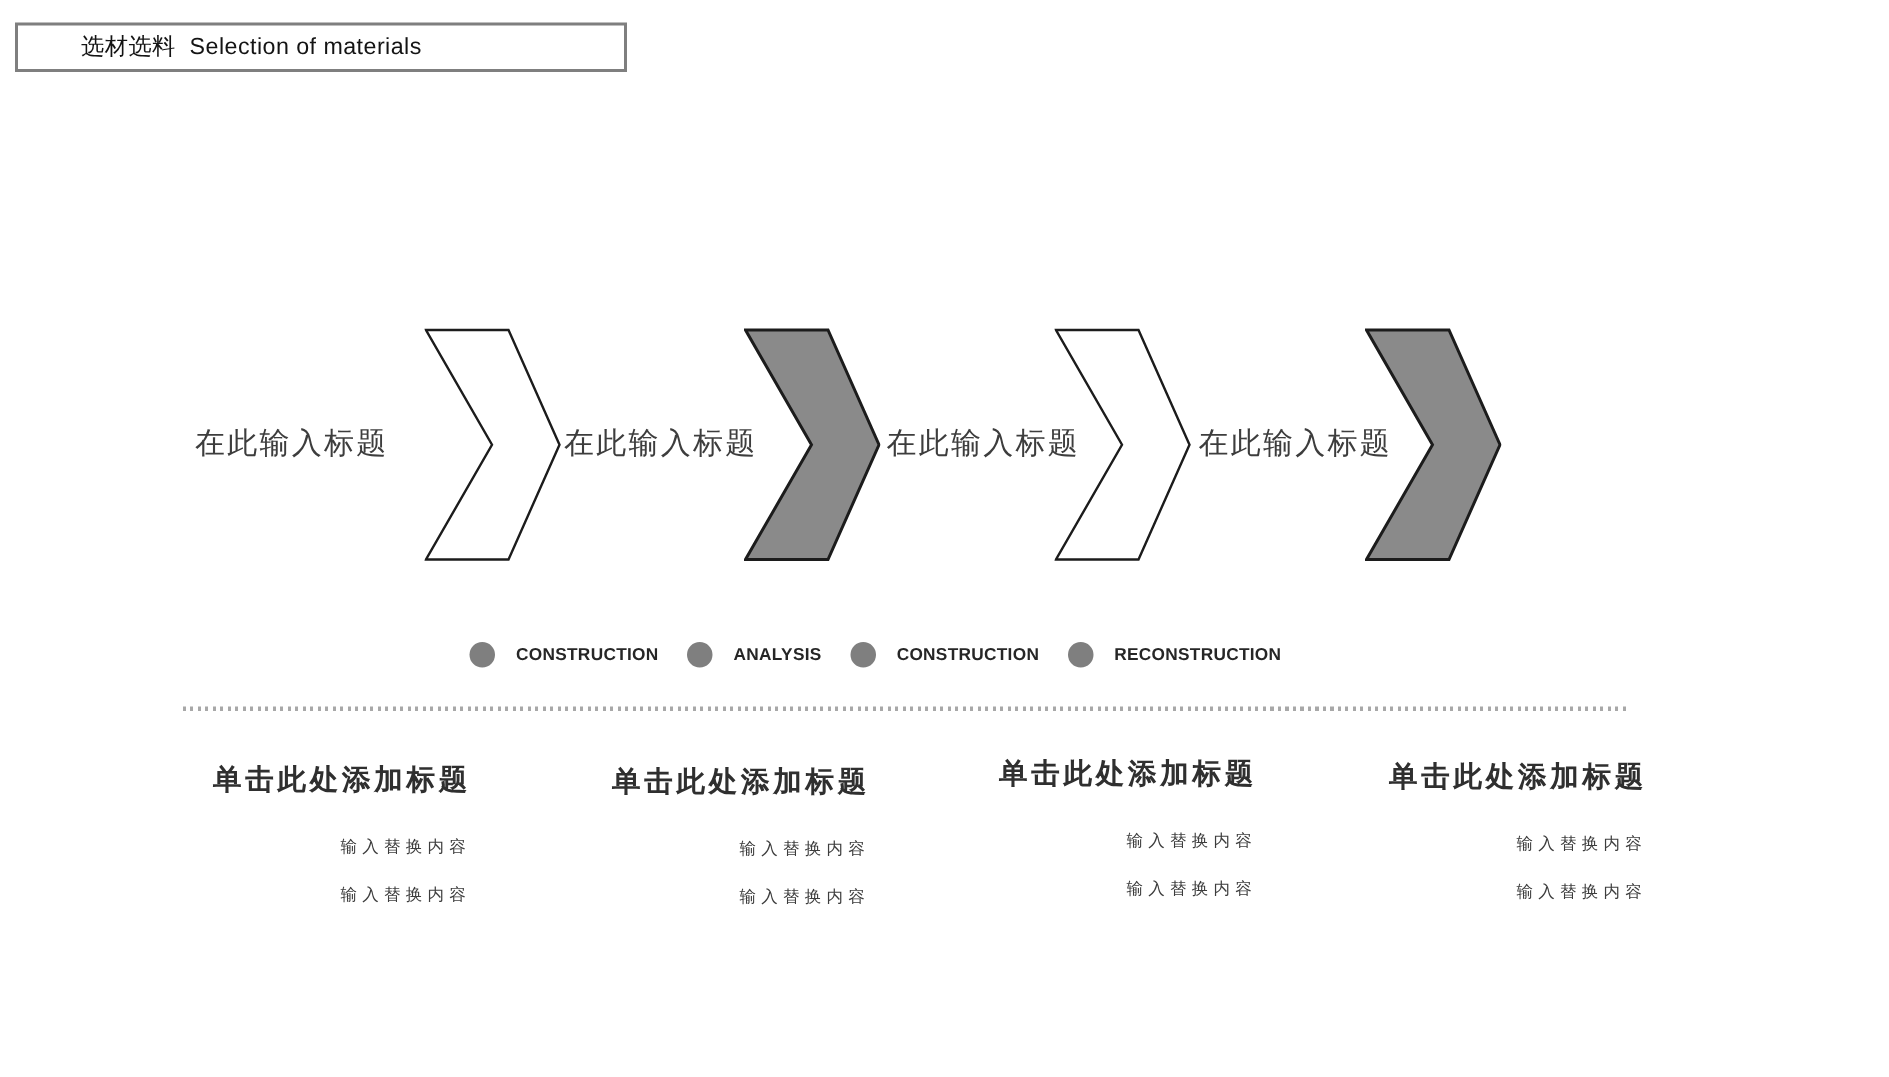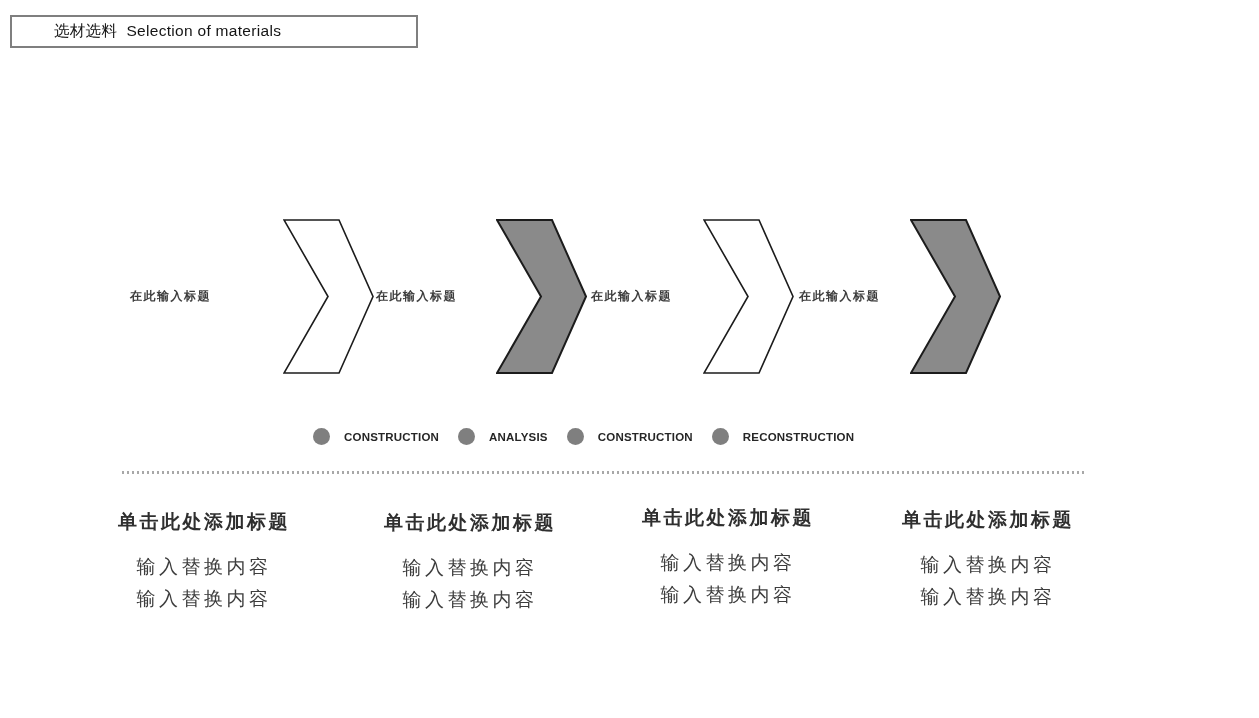--- a/index.html
+++ b/index.html
@@ -13,21 +13,21 @@
     border:2px solid var(--title-border,#7f7f7f);
     display:flex; align-items:center;
   }
   .title-text {
     padding-left:42px; font-size:15.5px; color:#141414;
     white-space:pre; letter-spacing:0.3px;
   }
 
   
   .step-label {
-    top:283px; font-size:12px; font-weight:bold; line-height:26px;
+    top:283px; font-size:20px; font-weight:normal; line-height:26px;
     color:var(--body-text,#3d3d3d); white-space:nowrap; letter-spacing:1.5px;
   }
   #lbl1{left:130px} #lbl2{left:376px} #lbl3{left:591px} #lbl4{left:799px}
 
   .chevron { top:218px; width:91px; height:157px; }
   #chv1{left:283px} #chv2{left:496px} #chv3{left:703px} #chv4{left:910px}
   .chevron svg { display:block; width:100%; height:100%; }
   .chevron.outline polygon {
     fill:#ffffff; stroke:var(--chevron-outline,#1c1c1c); stroke-width:1.6;
   }
@@ -48,31 +48,31 @@
   }
 
   
   .divider {
     left:122px; top:471px; width:964px; height:3px;
     background:repeating-linear-gradient(90deg,
       var(--divider,#a8a8a8) 0 2px, transparent 2px 5px);
   }
 
   
-  .col { width:220px; text-align:center; }
+  .col { width:220px; text-align:right;font-family:Liberation Mono, monospace; }
   #col1{left:94px;  top:509px}
   #col2{left:360px; top:510px}
   #col3{left:618px; top:505px}
   #col4{left:878px; top:507px}
   .col-heading {
     font-size:19px; font-weight:bold; line-height:25px;
     color:var(--heading-text,#2f2f2f); letter-spacing:2.5px; white-space:nowrap;
   }
   .col-line {
-    font-size:19px; line-height:21px; color:var(--body-text,#3d3d3d);
+    font-size:11px; line-height:21px; color:var(--body-text,#3d3d3d);
     letter-spacing:3.5px; white-space:nowrap;
   }
   .col-line.first { margin-top:22px; }
   .col-line + .col-line { margin-top:11px; }
 </style>
 </head>
 <body>
 
 <div style="position:relative;width:1132px;height:718px;">
 

